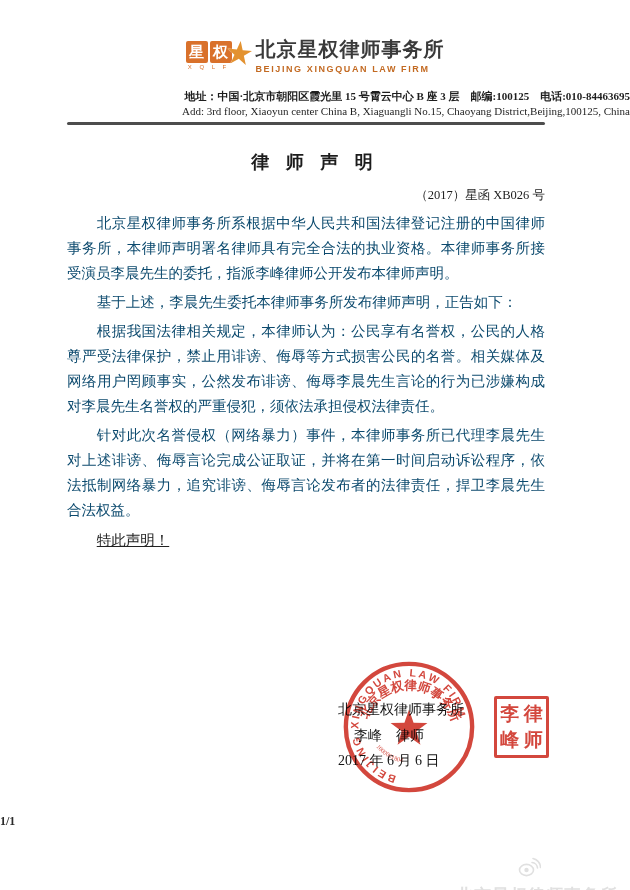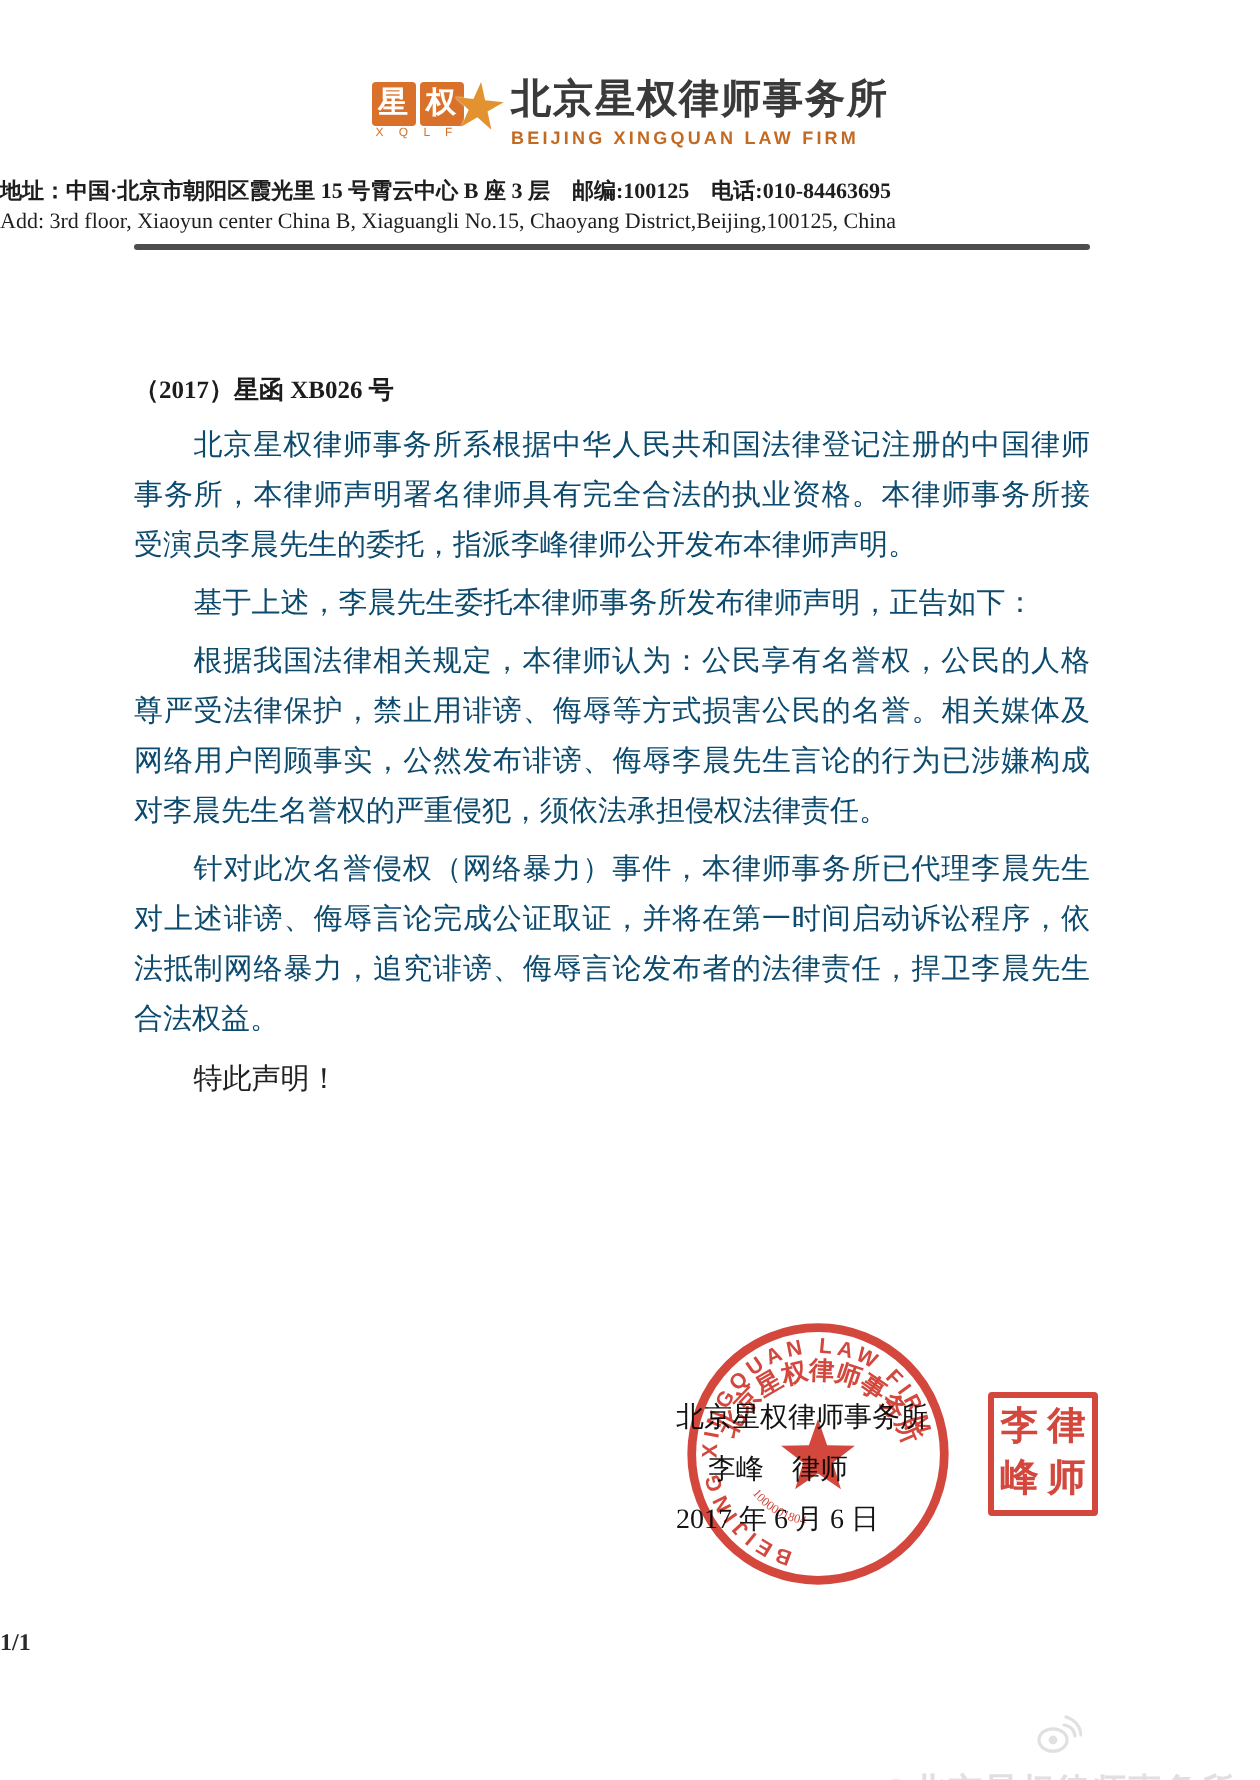--- a/index.html
+++ b/index.html
@@ -20,37 +20,37 @@
     border-radius:2px; font-size:15px; font-weight:bold; line-height:22px; text-align:center; }
   .logo-sub { color:#d9712b; font-size:6px; letter-spacing:3px; margin-top:1px;
     font-family:"Liberation Sans","DejaVu Sans",sans-serif; }
   .logo-star { position:absolute; right:-22px; top:-4px; color:#e39230;
     font-size:32px; line-height:32px; text-shadow:0 0 1px #fff; transform:rotate(6deg); }
   .firm-names { display:flex; flex-direction:column; align-items:flex-start; margin-left:14px; }
   .firm-cn { font-size:20px; font-weight:bold; color:#3a3a3a; letter-spacing:1px; }
   .firm-en { font-size:9px; font-weight:bold; color:#c36a22; letter-spacing:1.6px;
     font-family:"Liberation Sans","DejaVu Sans",sans-serif; margin-top:1px; }
 
-  .addr { position:absolute; top:89px; left:0; width:100%; text-align:left; }
+  .addr { position:absolute; top:89px; left:0; width:100%; text-align:right; }
   .addr-cn { font-size:11px; font-weight:600; line-height:15px; color:#1e1e1e; }
   .addr-en { font-size:11px; line-height:15px; color:#1e1e1e; }
   .head-rule { position:absolute; top:122px; left:67px; width:478px; height:3px;
     background:#4d4d4d; border-radius:2px; }
 
   
   .doc-title { position:absolute; top:150px; left:0; width:100%; text-align:center;
     font-size:18px; font-weight:bold; letter-spacing:6px; color:#1c1c1c; }
-  .doc-ref { position:absolute; top:187px; left:67px; width:478px; 
-    font-size:12.5px; font-weight:bold; color:#1c1c1c; }
+  .doc-ref { position:absolute; top:187px; left:67px; width:478px; text-align:right;
+    font-size:12.5px; font-weight:normal; color:#1c1c1c; }
 
   
   .body-text { position:absolute; top:212px; left:67px; width:478px; }
   .body-text p { font-size:14.5px; line-height:25px; text-align:justify;
     text-indent:2.05em; margin:0 0 4px 0; color:#0c4a6e;font-family:Liberation Mono, monospace; }
-  .closing { font-size:14.5px; line-height:25px; text-indent:2.05em; color:#212121; }
+  .closing { font-size:14.5px; line-height:25px; text-indent:2.05em; color:#212121;text-decoration:underline; }
 
   
   .sig-text { position:absolute; left:338px; top:697px; width:160px; z-index:1; color:#141414; }
   .sig-line { font-size:14px; line-height:25.5px; white-space:nowrap; }
   .sig-line.indent { padding-left:16px; }
   .round-seal { position:absolute; left:341px; top:659px; width:136px; height:136px;
     z-index:2; mix-blend-mode:multiply; opacity:.92; }
   .square-seal { position:absolute; left:494px; top:696px; width:55px; height:62px;
     border:3px solid #cf372c; border-radius:2px; z-index:2; mix-blend-mode:multiply;
     opacity:.92; display:grid; grid-template-columns:1fr 1fr; padding:2px 1px; }
@@ -83,20 +83,21 @@
       <div class="firm-en">BEIJING XINGQUAN LAW FIRM</div>
     </div>
   </div>
 
   <div class="addr">
     <div class="addr-cn">地址：中国·北京市朝阳区霞光里 15 号霄云中心 B 座 3 层　邮编:100125　电话:010-84463695</div>
     <div class="addr-en">Add: 3rd floor, Xiaoyun center China B, Xiaguangli No.15, Chaoyang District,Beijing,100125, China</div>
   </div>
   <div class="head-rule"></div>
 
+  <div class="doc-title">律 师 声 明</div>
   <div class="doc-ref">（2017）星函 XB026 号</div>
 
   <div class="body-text">
     <p>北京星权律师事务所系根据中华人民共和国法律登记注册的中国律师事务所，本律师声明署名律师具有完全合法的执业资格。本律师事务所接受演员李晨先生的委托，指派李峰律师公开发布本律师声明。</p>
     <p>基于上述，李晨先生委托本律师事务所发布律师声明，正告如下：</p>
     <p>根据我国法律相关规定，本律师认为：公民享有名誉权，公民的人格尊严受法律保护，禁止用诽谤、侮辱等方式损害公民的名誉。相关媒体及网络用户罔顾事实，公然发布诽谤、侮辱李晨先生言论的行为已涉嫌构成对李晨先生名誉权的严重侵犯，须依法承担侵权法律责任。</p>
     <p>针对此次名誉侵权（网络暴力）事件，本律师事务所已代理李晨先生对上述诽谤、侮辱言论完成公证取证，并将在第一时间启动诉讼程序，依法抵制网络暴力，追究诽谤、侮辱言论发布者的法律责任，捍卫李晨先生合法权益。</p>
     <div class="closing">特此声明！</div>
   </div>
 

